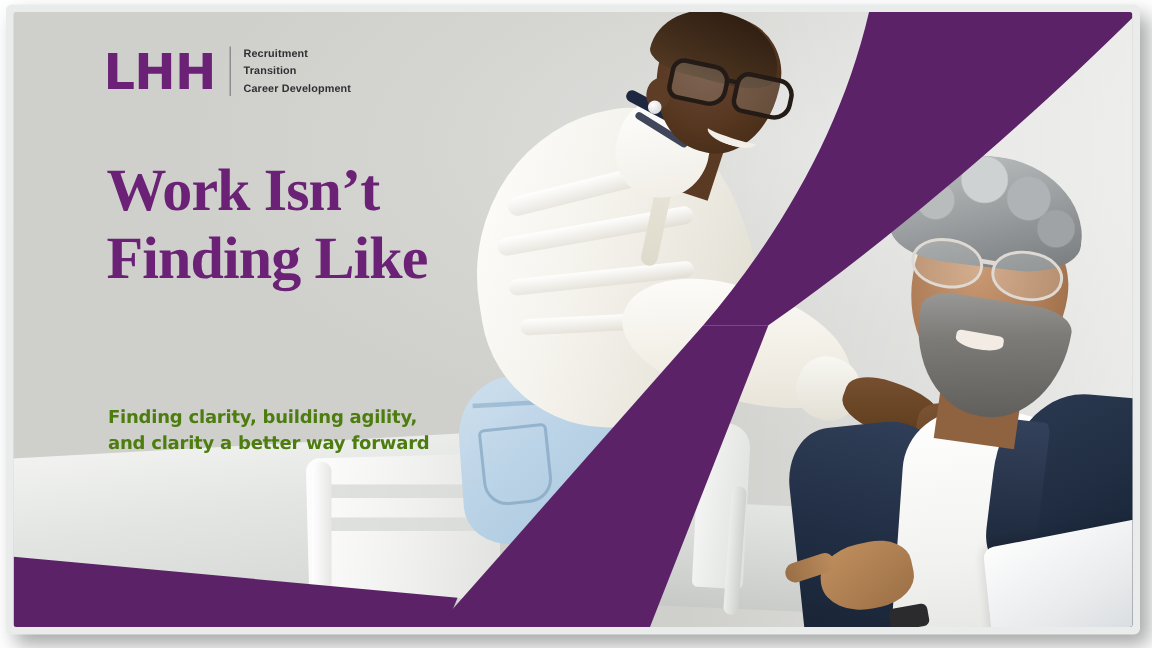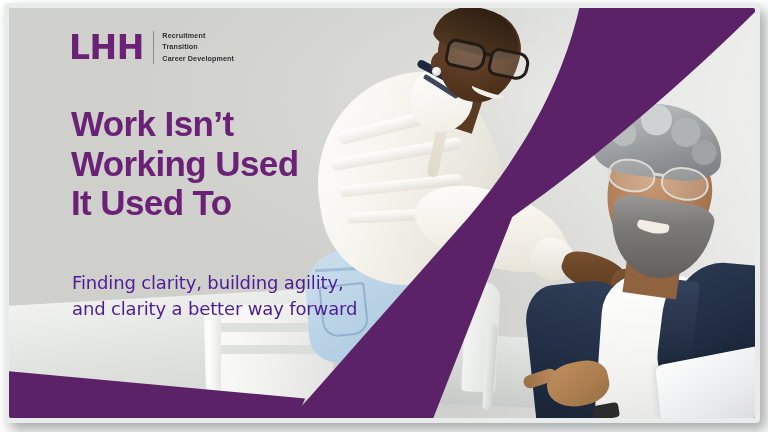--- a/index.html
+++ b/index.html
@@ -478,42 +478,42 @@
 
   
   .headline {
     position: absolute;
     left: 26px;
     top: 96px;
     width: 330px;
   }
   .headline span {
     display: block;
-    font-family: Liberation Sans, sans-serif;
-    font-size: 35px;
+    font-family: Liberation Serif, serif;
+    font-size: 40px;
     font-weight: 700;
     line-height: 1.13;
     letter-spacing: -0.6px;
     color: #6b2276;
   }
 
   
   .subhead {
     position: absolute;
     left: 27px;
     top: 262px;
     width: 300px;
   }
   .subhead span {
     display: block;
     font-family: "DejaVu Sans", sans-serif;
-    font-size: 18px;
-    font-weight: 400;
+    font-size: 12px;
+    font-weight: 700;
     line-height: 1.42;
-    color: #4c1d95;
+    color: #4d7c0f;
     letter-spacing: -0.15px;
   }
 </style>
 </head>
 <body>
 
 <div id="slide-root">
   <div class="card-frame">
     <div class="card-inner">
 
@@ -606,22 +606,21 @@
           <div class="logo-divider"></div>
           <div class="logo-tagline">
             <span>Recruitment</span>
             <span>Transition</span>
             <span>Career Development</span>
           </div>
         </div>
 
         <div class="headline">
           <span>Work Isn’t</span>
-          <span>Working Used</span>
-          <span>It Used To</span>
+          <span>Finding Like</span>
         </div>
 
         <div class="subhead">
           <span>Finding clarity, building agility,</span>
           <span>and clarity a better way forward</span>
         </div>
 
       </div>
     </div>
   </div>

